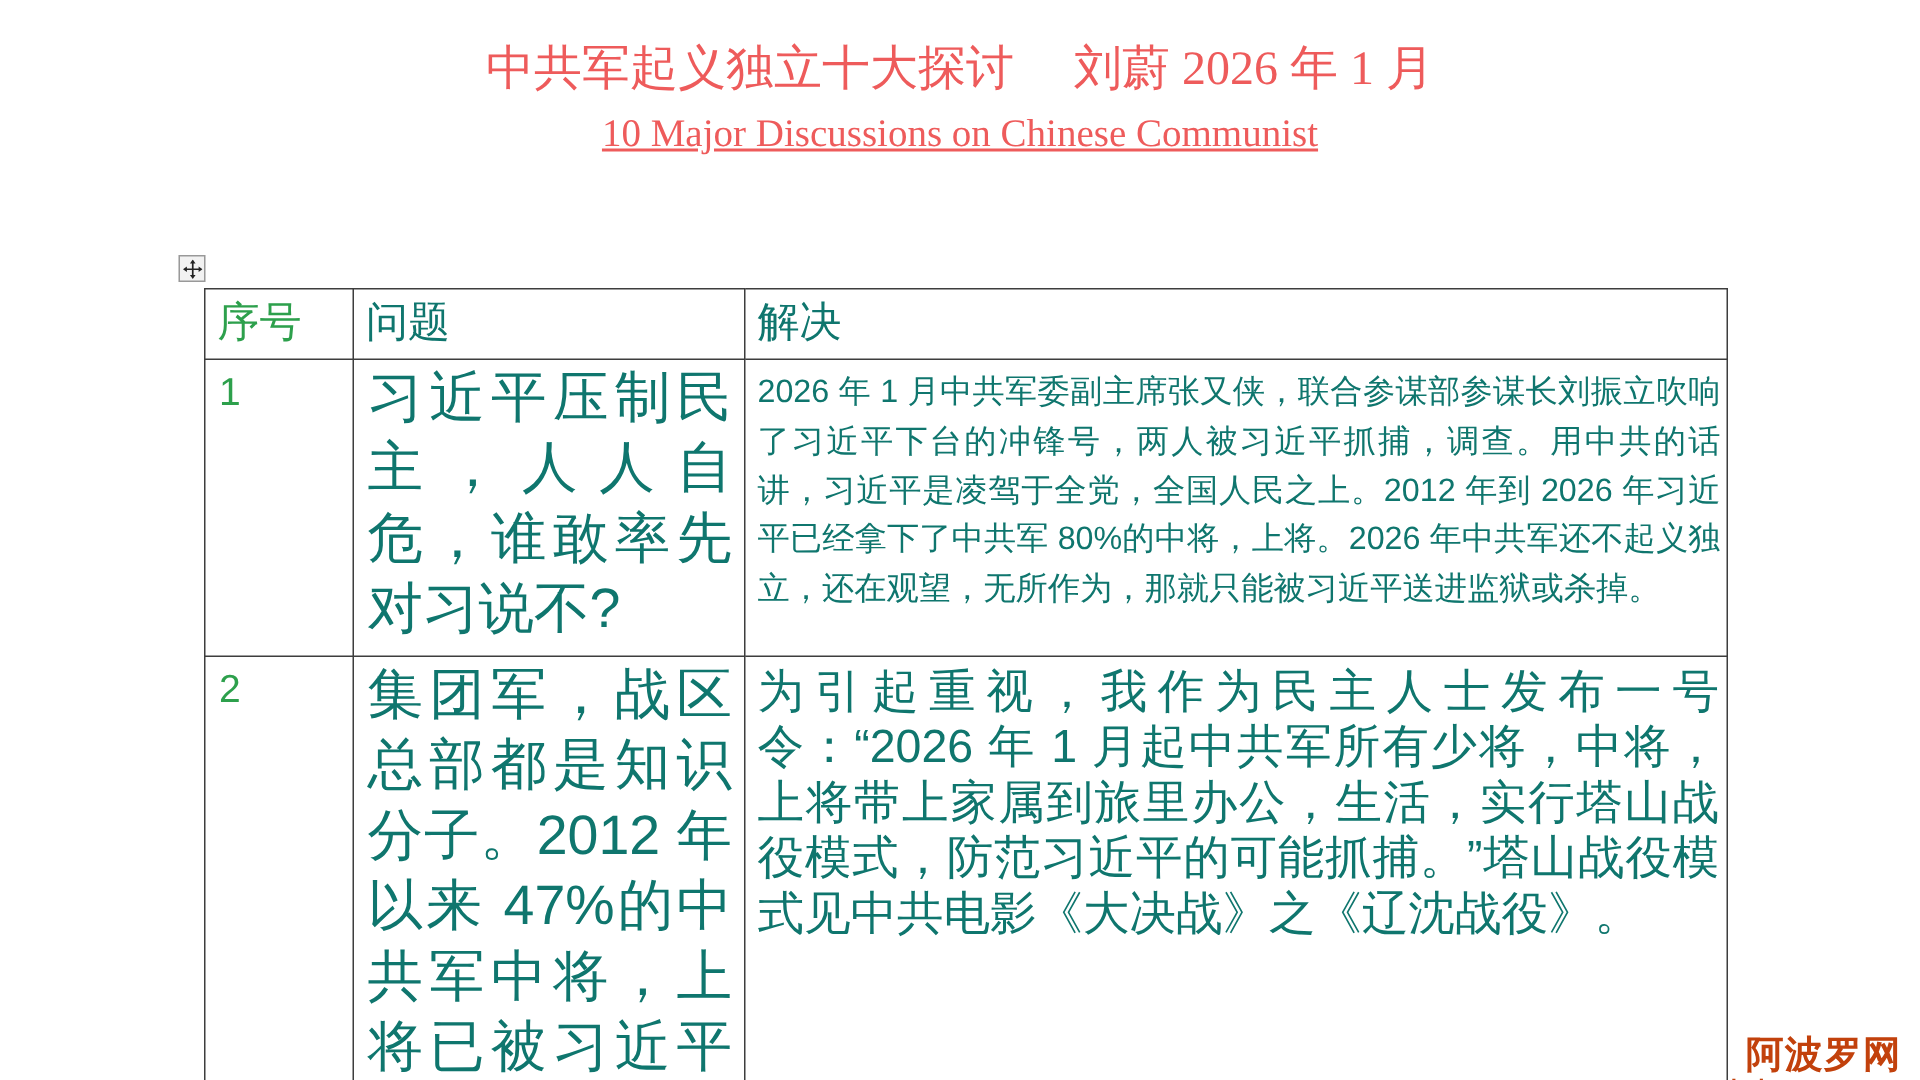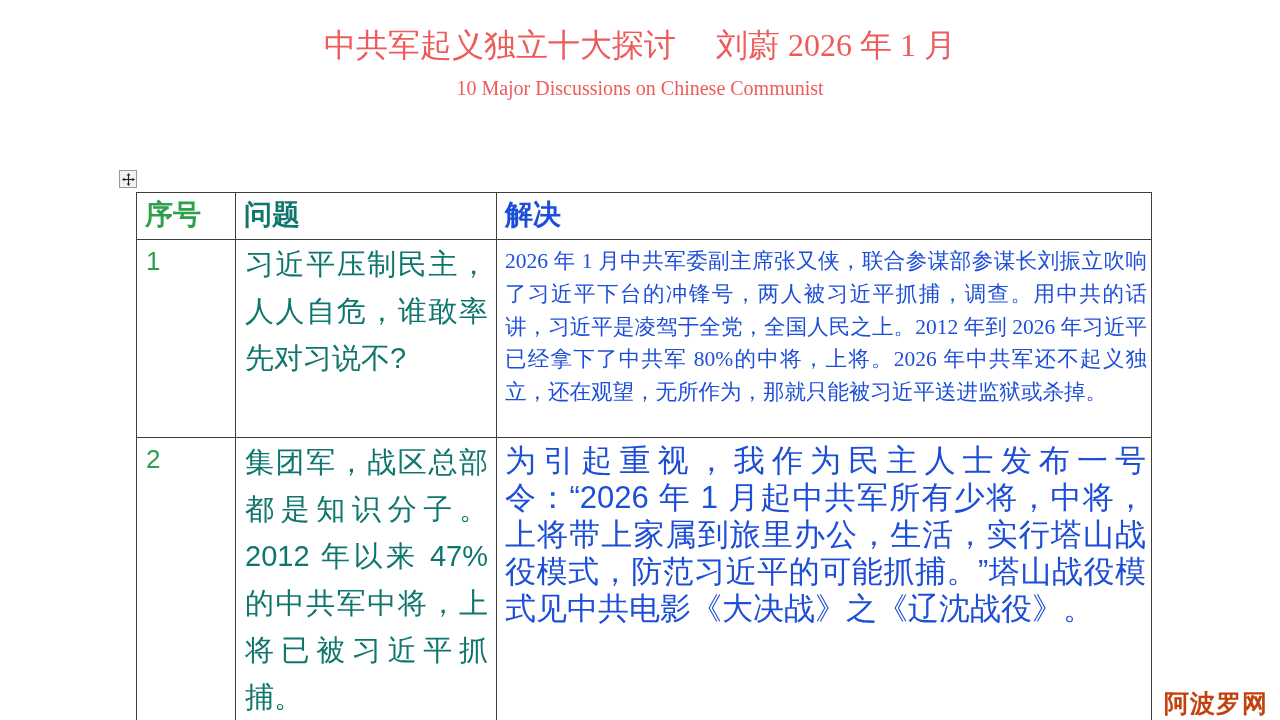--- a/index.html
+++ b/index.html
@@ -24,22 +24,23 @@
     color: #ee5b5b;
   }
   .title-line { white-space: pre; }
   .title-zh {
     font-family: "Liberation Serif", serif;
     font-size: 32px;
     line-height: 45px;
   }
   .title-en {
     font-family: "Liberation Serif", serif;
-    font-size: 20px;
+    font-size: 26px;
     line-height: 41px;
+    text-decoration: underline;
   }
 
   
   .table-handle {
     position: absolute;
     left: 119px;
     top: 153px;
     width: 18px;
     height: 18px;
     background: #f2f2f2;
@@ -62,53 +63,52 @@
   }
   table.doc-table th,
   table.doc-table td {
     border: 1.5px solid #3d3d3d;
     vertical-align: top;
     overflow: hidden;
   }
   tr.header-row th {
     height: 47px;
     font-size: 28px;
-    font-weight: bold;
+    font-weight: normal;
     text-align: left;
     vertical-align: middle;
     padding: 0 0 2px 8px;
   }
   .col-num { color: #2da04c; }
   .col-q   { color: #0f766e; }
-  .col-a   { color: #1d4ed8; }
+  .col-a   { color: #0f766e; }
 
   td.cell-num {
     font-size: 26px;
     line-height: 30px;
     padding: 6px 0 0 9px;
   }
   td.cell-q {
-    font-size: 29px;
+    font-size: 37px;
     line-height: 47px;
     padding: 1px 8px 0 9px;
     text-align: justify;
     text-justify: inter-character;
   }
   td.cell-a {
     text-align: justify;
     text-justify: inter-character;
   }
   tr.row-1 td.cell-q { line-height: 47px; }
   tr.row-1 { height: 198px; }
   tr.row-2 { height: 285px; }
   tr.row-1 td.cell-a {
     font-size: 21.5px;
     line-height: 32.8px;
     padding: 5px 4px 0 8px;
-    font-family: Liberation Serif, serif;
   }
   tr.row-2 td.cell-a {
     font-size: 31px;
     line-height: 37px;
     padding: 4px 5px 0 8px;
   }
 
   
   .watermark {
     position: absolute;

